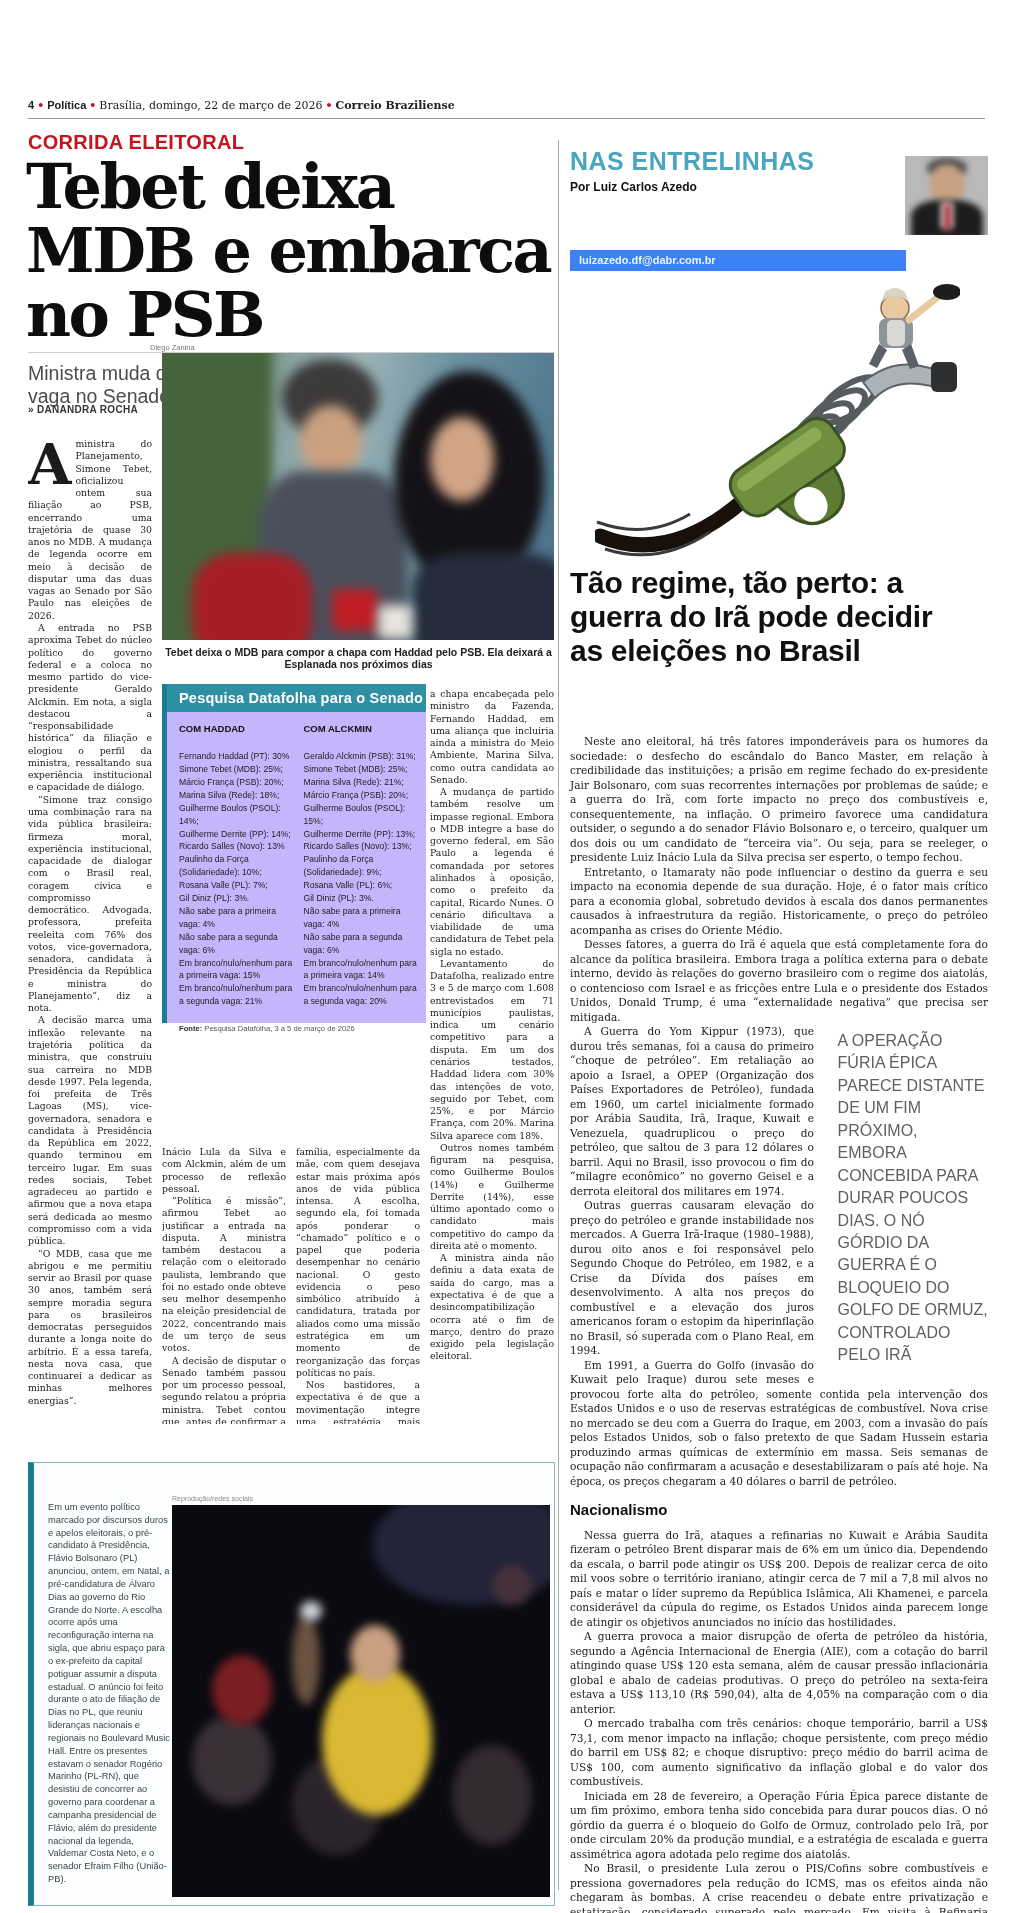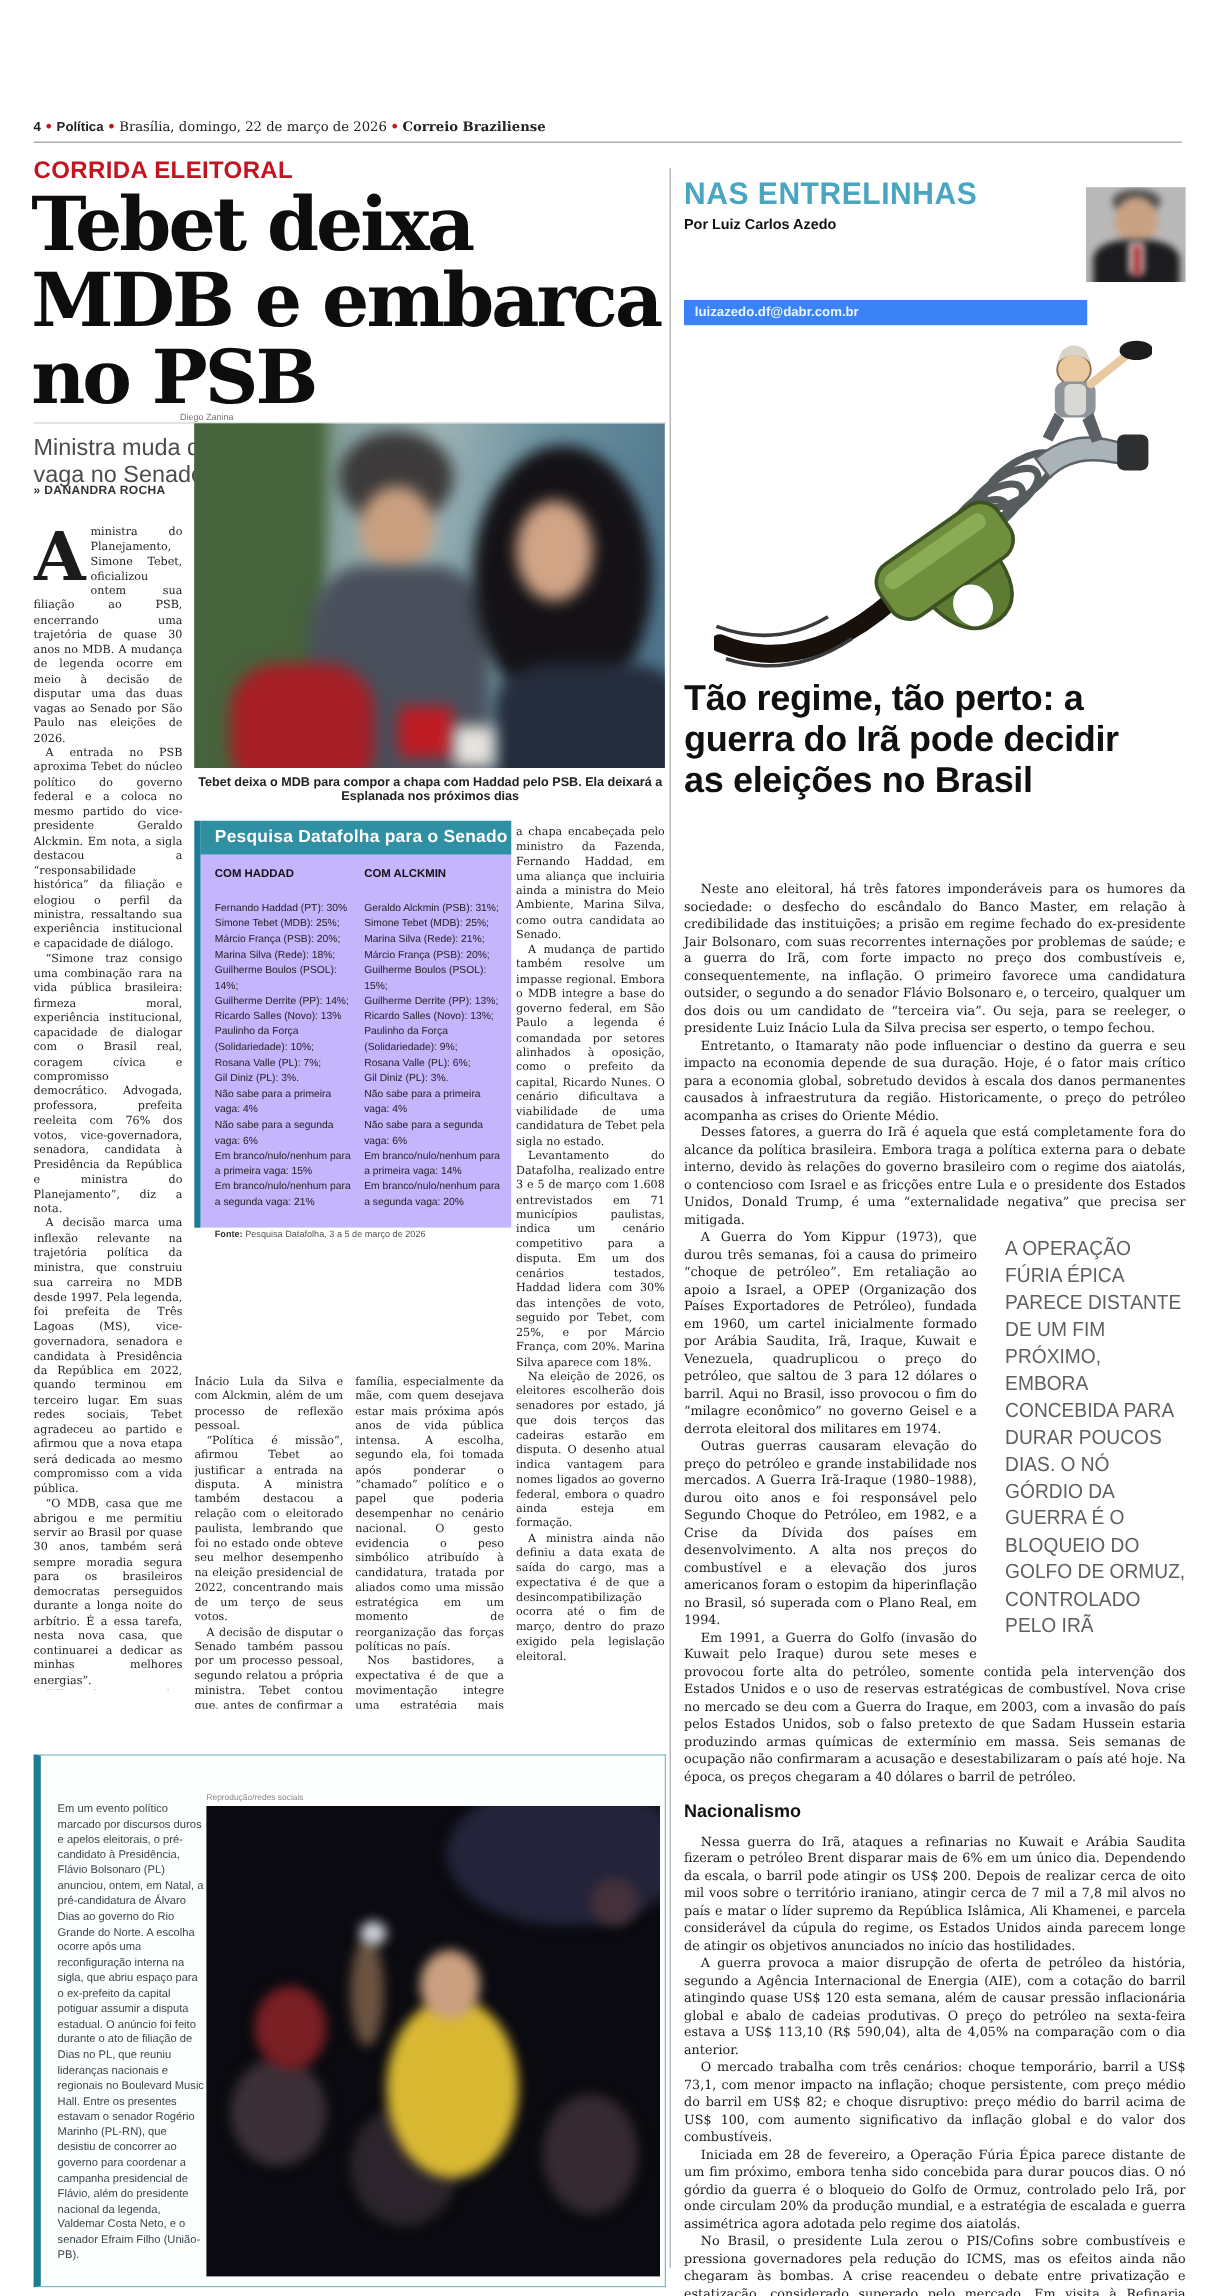--- a/index.html
+++ b/index.html
@@ -183,21 +183,21 @@
   <p>A decisão de disputar o Senado também passou por um processo pessoal, segundo relatou a própria ministra. Tebet contou que, antes de confirmar a candidatura, buscou o aval da</p>
 </div>
 <div class="abs bodycol" id="col3">
   <p class="first">família, especialmente da mãe, com quem desejava estar mais próxima após anos de vida pública intensa. A escolha, segundo ela, foi tomada após ponderar o “chamado” político e o papel que poderia desempenhar no cenário nacional. O gesto evidencia o peso simbólico atribuído à candidatura, tratada por aliados como uma missão estratégica em um momento de reorganização das forças políticas no país.</p>
   <p>Nos bastidores, a expectativa é de que a movimentação integre uma estratégia mais ampla do campo governista em São Paulo. Há projeções de que Tebet componha</p>
 </div>
 <div class="abs bodycol" id="col4">
   <p class="first">a chapa encabeçada pelo ministro da Fazenda, Fernando Haddad, em uma aliança que incluiria ainda a ministra do Meio Ambiente, Marina Silva, como outra candidata ao Senado.</p>
   <p>A mudança de partido também resolve um impasse regional. Embora o MDB integre a base do governo federal, em São Paulo a legenda é comandada por setores alinhados à oposição, como o prefeito da capital, Ricardo Nunes. O cenário dificultava a viabilidade de uma candidatura de Tebet pela sigla no estado.</p>
   <p>Levantamento do Datafolha, realizado entre 3 e 5 de março com 1.608 entrevistados em 71 municípios paulistas, indica um cenário competitivo para a disputa. Em um dos cenários testados, Haddad lidera com 30% das intenções de voto, seguido por Tebet, com 25%, e por Márcio França, com 20%. Marina Silva aparece com 18%.</p>
-  <p>Na eleição de 2026, os eleitores escolherão dois senadores por estado, já que dois terços das cadeiras estarão em disputa. O desenho atual indica vantagem para nomes ligados ao governo federal, embora o quadro ainda esteja em formação.</p>
+  <p>Outros nomes também figuram na pesquisa, como Guilherme Boulos (14%) e Guilherme Derrite (14%), esse último apontado como o candidato mais competitivo do campo da direita até o momento.</p>
   <p>A ministra ainda não definiu a data exata de saída do cargo, mas a expectativa é de que a desincompatibilização ocorra até o fim de março, dentro do prazo exigido pela legislação eleitoral.</p>
 </div>
 
 <div class="abs" id="flavio">
   <div class="ftext">Em um evento político marcado por discursos duros e apelos eleitorais, o pré-candidato à Presidência, Flávio Bolsonaro (PL) anunciou, ontem, em Natal, a pré-candidatura de Álvaro Dias ao governo do Rio Grande do Norte. A escolha ocorre após uma reconfiguração interna na sigla, que abriu espaço para o ex-prefeito da capital potiguar assumir a disputa estadual. O anúncio foi feito durante o ato de filiação de Dias no PL, que reuniu lideranças nacionais e regionais no Boulevard Music Hall. Entre os presentes estavam o senador Rogério Marinho (PL-RN), que desistiu de concorrer ao governo para coordenar a campanha presidencial de Flávio, além do presidente nacional da legenda, Valdemar Costa Neto, e o senador Efraim Filho (União-PB).</div>
   <div class="fcredit">Reprodução/redes sociais</div>
   <div class="fphoto">
     <div class="blob" style="left:200px;top:-20px;width:200px;height:120px;background:#23233a;"></div>
     <div class="blob" style="left:20px;top:210px;width:80px;height:90px;background:#3a3036;"></div>
     <div class="blob" style="left:120px;top:250px;width:90px;height:100px;background:#2c242c;"></div>

